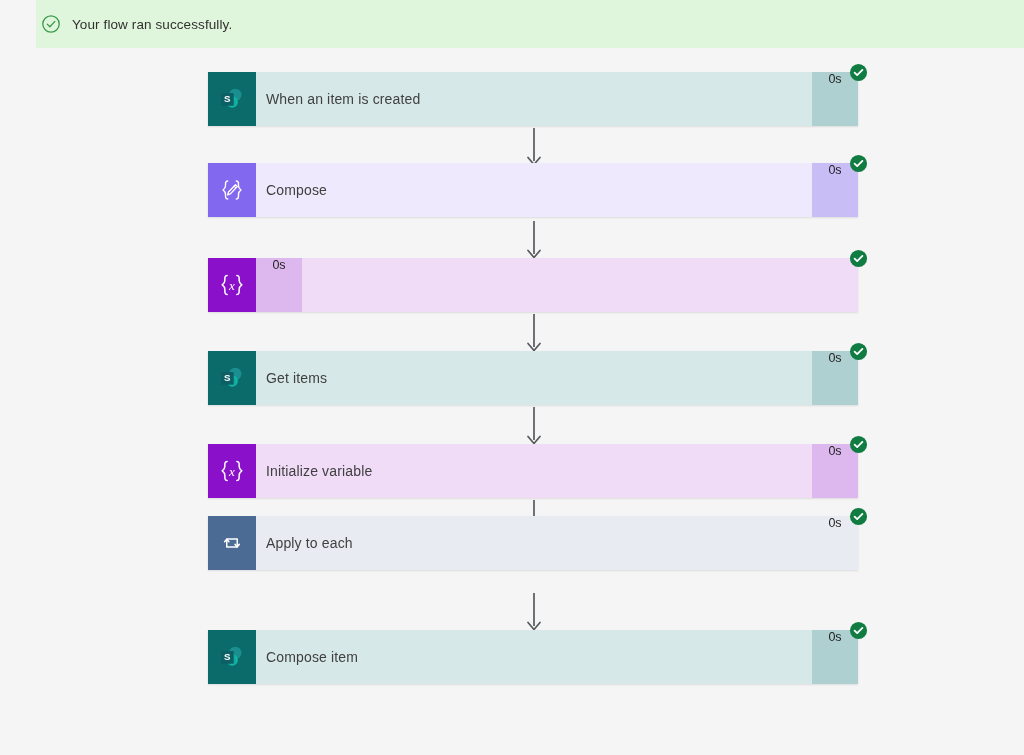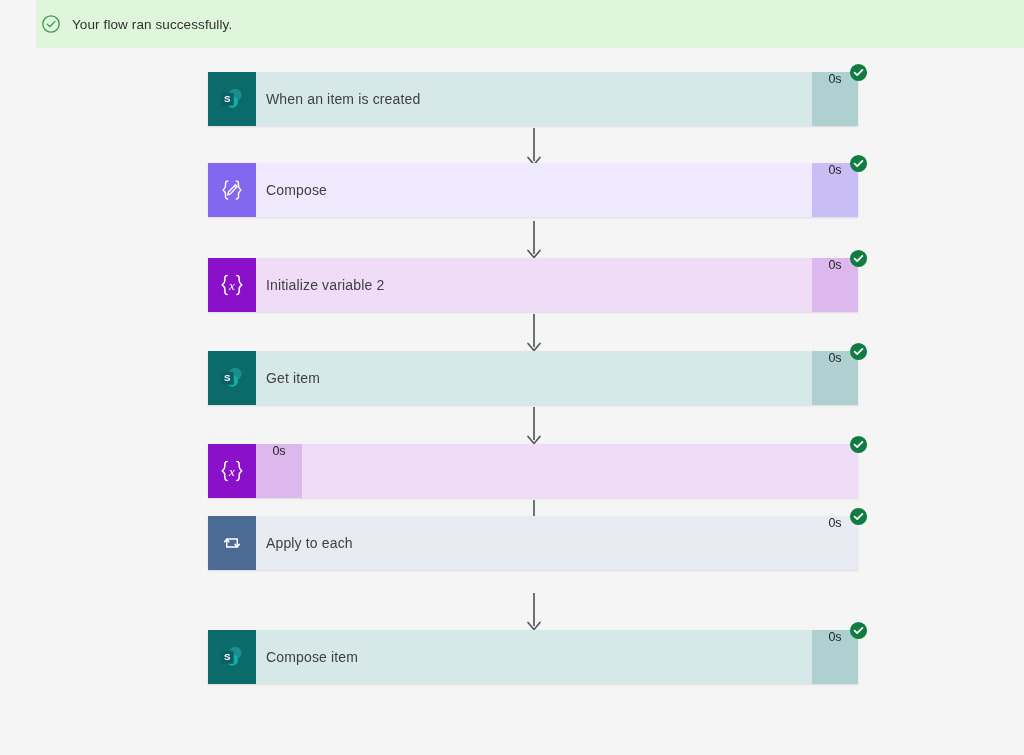--- a/index.html
+++ b/index.html
@@ -204,23 +204,20 @@
       <div class="card" style="background:#f0dcf7">
         <div class="icon-box" style="background:#8a11c9">
           <svg viewBox="0 0 34 34" width="32" height="32">
     <path d="M11.8 6.8 c-2.7 0 -2.4 2.8 -2.4 5.4 c0 2.3 -1.6 3.8 -2.8 4.7 c1.2 .9 2.8 2.4 2.8 4.7
              c0 2.6 -.3 5.4 2.4 5.4" fill="none" stroke="#ffffff" stroke-width="1.6" stroke-linecap="round" stroke-linejoin="round"></path>
     <path d="M22.2 6.8 c2.7 0 2.4 2.8 2.4 5.4 c0 2.3 1.6 3.8 2.8 4.7 c-1.2 .9 -2.8 2.4 -2.8 4.7
              c0 2.6 .3 5.4 -2.4 5.4" fill="none" stroke="#ffffff" stroke-width="1.6" stroke-linecap="round" stroke-linejoin="round"></path>
     <text x="17" y="21.8" font-family="'Liberation Serif',serif" font-size="14" font-style="italic" fill="#ffffff" text-anchor="middle">x</text>
   </svg>
         </div>
-        <div class="card-body">
-          <span class="card-title">Initialize variable 2</span>
-        </div>
         <div class="duration-box" style="background:#ddb8ee">
           <span class="duration-text">0s</span>
         </div>
       </div>
       <span class="status-badge">
         <svg viewBox="0 0 20 20" width="19" height="19">
     <circle cx="10" cy="10" r="9" fill="#107c41"></circle>
     <path d="M5.9 10.2 L8.6 12.8 L14.1 7.2" fill="none" stroke="#ffffff" stroke-width="1.9" stroke-linecap="round" stroke-linejoin="round"></path>
   </svg>
       </span>
@@ -236,21 +233,21 @@
         <div class="icon-box" style="background:#0b6a6a">
           <svg viewBox="0 0 32 32" width="30" height="30">
     <circle cx="19.5" cy="11.6" r="6.6" fill="#1b8f8f"></circle>
     <circle cx="16.2" cy="19.2" r="6.1" fill="#13b5a6"></circle>
     <path d="M13.4 13.2 a6.2 6.2 0 0 1 5.0 10.4 a6.2 6.2 0 0 1 -5.0 -10.4 z" fill="#0ea99a" opacity=".92"></path>
     <rect x="4.2" y="9.6" width="13.6" height="13.6" rx="1.1" fill="#0d5f66"></rect>
     <text x="11" y="19.6" font-family="'Liberation Sans',sans-serif" font-size="10.4" font-weight="bold" fill="#ffffff" text-anchor="middle">S</text>
   </svg>
         </div>
         <div class="card-body">
-          <span class="card-title">Get item</span>
+          <span class="card-title">Get items</span>
         </div>
         <div class="duration-box" style="background:#afd0d0">
           <span class="duration-text">0s</span>
         </div>
       </div>
       <span class="status-badge">
         <svg viewBox="0 0 20 20" width="19" height="19">
     <circle cx="10" cy="10" r="9" fill="#107c41"></circle>
     <path d="M5.9 10.2 L8.6 12.8 L14.1 7.2" fill="none" stroke="#ffffff" stroke-width="1.9" stroke-linecap="round" stroke-linejoin="round"></path>
   </svg>
@@ -266,20 +263,23 @@
       <div class="card" style="background:#f0dcf7">
         <div class="icon-box" style="background:#8a11c9">
           <svg viewBox="0 0 34 34" width="32" height="32">
     <path d="M11.8 6.8 c-2.7 0 -2.4 2.8 -2.4 5.4 c0 2.3 -1.6 3.8 -2.8 4.7 c1.2 .9 2.8 2.4 2.8 4.7
              c0 2.6 -.3 5.4 2.4 5.4" fill="none" stroke="#ffffff" stroke-width="1.6" stroke-linecap="round" stroke-linejoin="round"></path>
     <path d="M22.2 6.8 c2.7 0 2.4 2.8 2.4 5.4 c0 2.3 1.6 3.8 2.8 4.7 c-1.2 .9 -2.8 2.4 -2.8 4.7
              c0 2.6 .3 5.4 -2.4 5.4" fill="none" stroke="#ffffff" stroke-width="1.6" stroke-linecap="round" stroke-linejoin="round"></path>
     <text x="17" y="21.8" font-family="'Liberation Serif',serif" font-size="14" font-style="italic" fill="#ffffff" text-anchor="middle">x</text>
   </svg>
         </div>
+        <div class="card-body">
+          <span class="card-title">Initialize variable</span>
+        </div>
         <div class="duration-box" style="background:#ddb8ee">
           <span class="duration-text">0s</span>
         </div>
       </div>
       <span class="status-badge">
         <svg viewBox="0 0 20 20" width="19" height="19">
     <circle cx="10" cy="10" r="9" fill="#107c41"></circle>
     <path d="M5.9 10.2 L8.6 12.8 L14.1 7.2" fill="none" stroke="#ffffff" stroke-width="1.9" stroke-linecap="round" stroke-linejoin="round"></path>
   </svg>
       </span>

